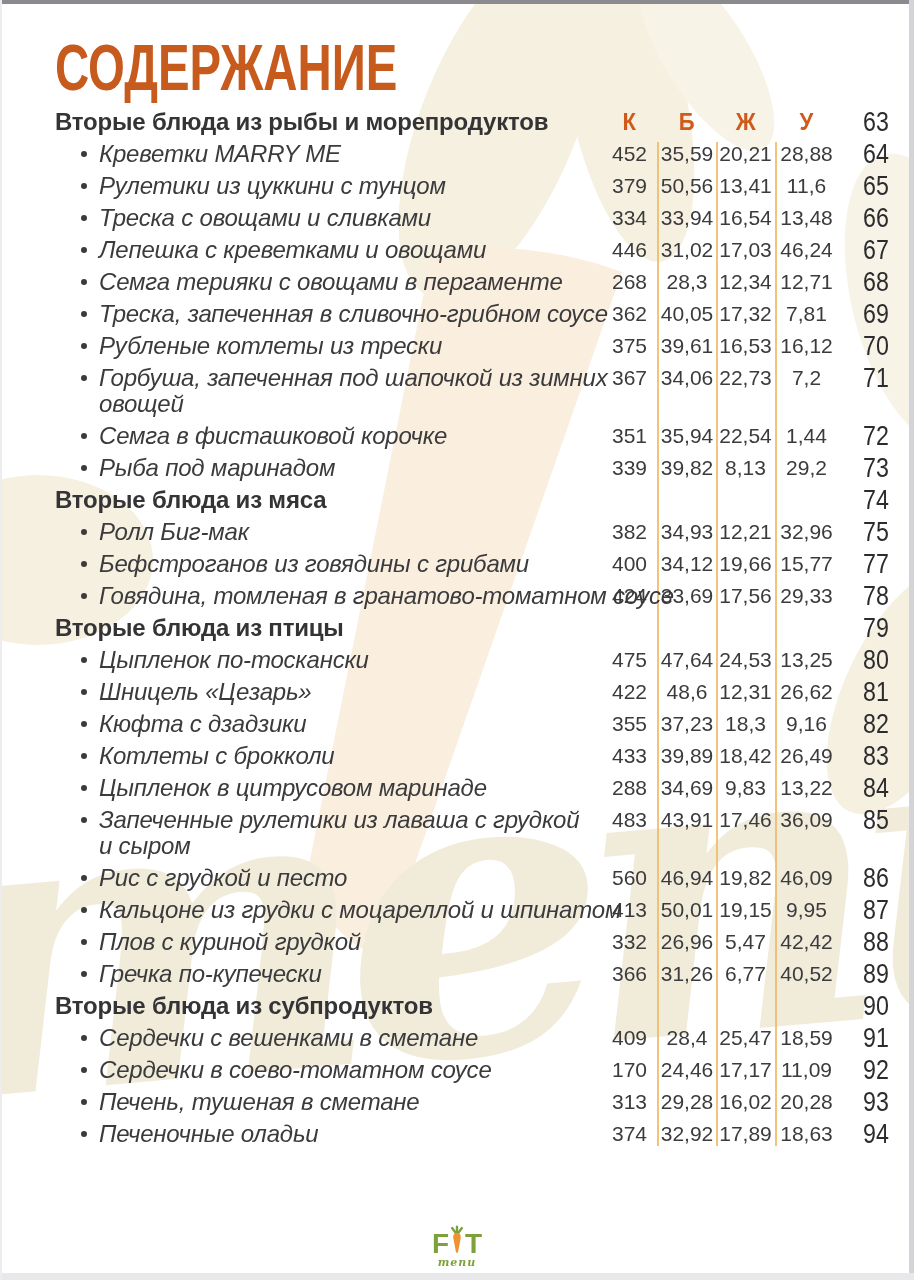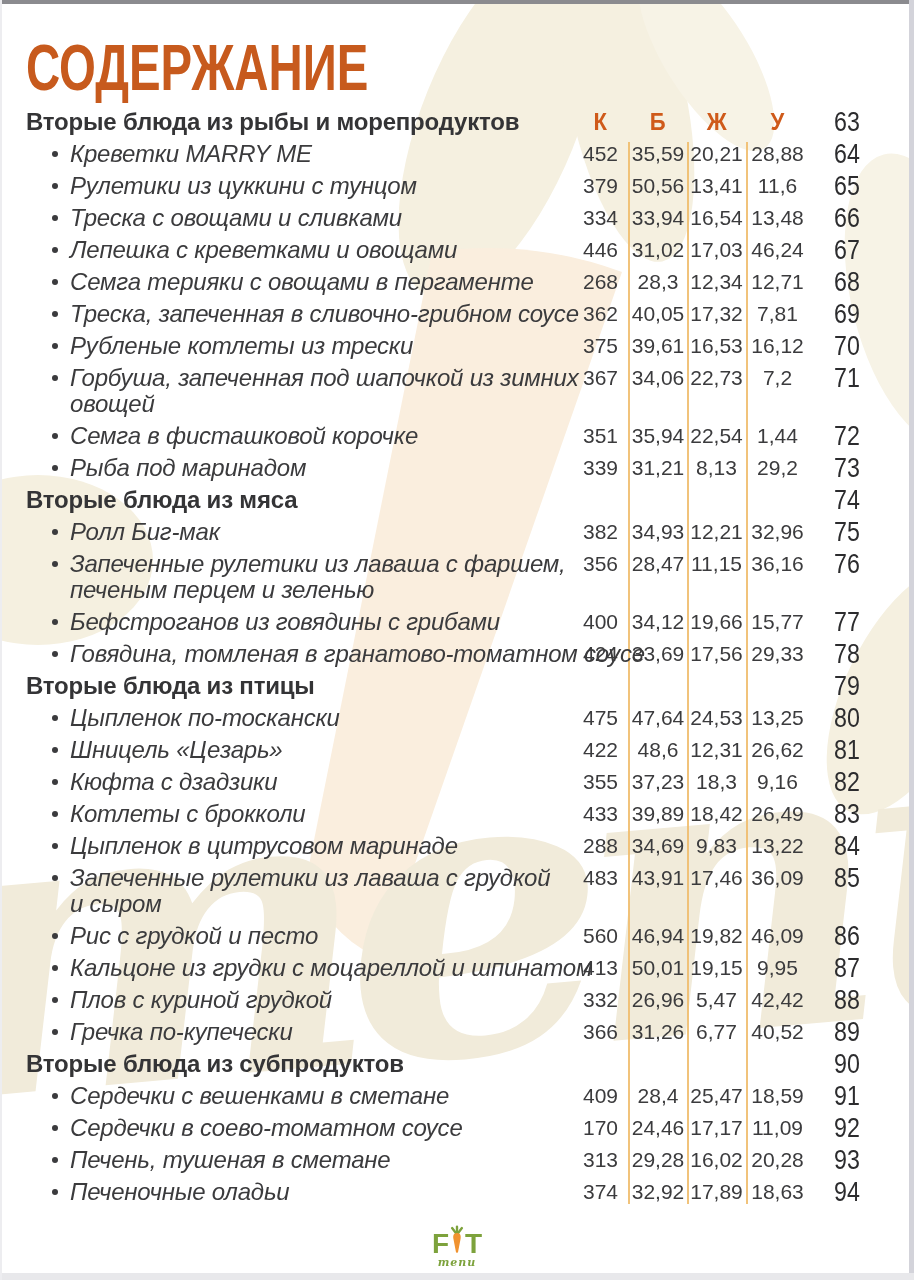--- a/index.html
+++ b/index.html
@@ -9,21 +9,21 @@
   .edge-top{position:absolute;top:0;left:0;width:100%;height:4px;background:#8b8b8f;z-index:6;}
   .edge-right{position:absolute;top:0;right:0;width:5px;height:100%;background:#d3d3da;z-index:6;}
   .edge-bottom{position:absolute;bottom:0;left:0;width:100%;height:7px;background:#e8e8eb;z-index:6;}
   .edge-left{position:absolute;top:0;left:0;width:2px;height:100%;background:#ededf0;z-index:6;}
   
   .wm{position:absolute;inset:0;z-index:0;pointer-events:none;}
   .wm-script{position:absolute;left:-90px;top:760px;width:1200px;font-family:"DejaVu Serif",serif;
              font-style:italic;font-weight:bold;font-size:400px;line-height:1;color:#f1ebda;
              letter-spacing:-28px;transform:rotate(-5deg) scaleX(1.05);transform-origin:left top;}
   
-  .content{position:absolute;left:26px;top:34px;width:860px;z-index:2;}
+  .content{position:absolute;left:55px;top:34px;width:860px;z-index:2;}
   .doc-title{margin:6px 0 10px 0;font-size:64px;line-height:56px;font-weight:700;color:#c75a1d;
              letter-spacing:0px;transform:scaleX(0.74);transform-origin:left top;white-space:nowrap;}
   .table-wrap{position:relative;}
   .vline{position:absolute;top:36px;bottom:4px;width:2px;background:#efbd6d;opacity:.9;z-index:1;}
   .vline1{left:602px}.vline2{left:661px}.vline3{left:720px}
   .row{display:flex;align-items:flex-start;padding:3px 0;position:relative;z-index:2;}
   .name-col{width:546px;box-sizing:border-box;padding-right:6px;}
   .item-row .name-col{padding-left:44px;position:relative;font-style:italic;}
   .bullet{position:absolute;left:26px;top:10px;width:6px;height:6px;border-radius:50%;background:#3b3b3d;}
   .name-line{display:block;font-size:24px;line-height:26px;color:#3b3b3d;white-space:nowrap;letter-spacing:-0.2px;}
@@ -176,21 +176,21 @@
           <span class="cell col-zh">22,54</span>
           <span class="cell col-u">1,44</span>
           <span class="cell col-page"><span class="pnum">72</span></span>
         </div>
         <div class="row item-row">
           <span class="name-col">
             <span class="bullet"></span>
             <span class="name-line">Рыба под маринадом</span>
           </span>
           <span class="cell col-k">339</span>
-          <span class="cell col-b">31,21</span>
+          <span class="cell col-b">39,82</span>
           <span class="cell col-zh">8,13</span>
           <span class="cell col-u">29,2</span>
           <span class="cell col-page"><span class="pnum">73</span></span>
         </div>
         <div class="row section-row">
           <span class="name-col">
             <span class="name-line">Вторые блюда из мяса</span>
           </span>
           <span class="cell col-k"></span>
           <span class="cell col-b"></span>
@@ -201,32 +201,20 @@
         <div class="row item-row">
           <span class="name-col">
             <span class="bullet"></span>
             <span class="name-line">Ролл Биг-мак</span>
           </span>
           <span class="cell col-k">382</span>
           <span class="cell col-b">34,93</span>
           <span class="cell col-zh">12,21</span>
           <span class="cell col-u">32,96</span>
           <span class="cell col-page"><span class="pnum">75</span></span>
-        </div>
-        <div class="row item-row">
-          <span class="name-col">
-            <span class="bullet"></span>
-            <span class="name-line">Запеченные рулетики из лаваша с фаршем,</span>
-            <span class="name-line">печеным перцем и зеленью</span>
-          </span>
-          <span class="cell col-k">356</span>
-          <span class="cell col-b">28,47</span>
-          <span class="cell col-zh">11,15</span>
-          <span class="cell col-u">36,16</span>
-          <span class="cell col-page"><span class="pnum">76</span></span>
         </div>
         <div class="row item-row">
           <span class="name-col">
             <span class="bullet"></span>
             <span class="name-line">Бефстроганов из говядины с грибами</span>
           </span>
           <span class="cell col-k">400</span>
           <span class="cell col-b">34,12</span>
           <span class="cell col-zh">19,66</span>
           <span class="cell col-u">15,77</span>

